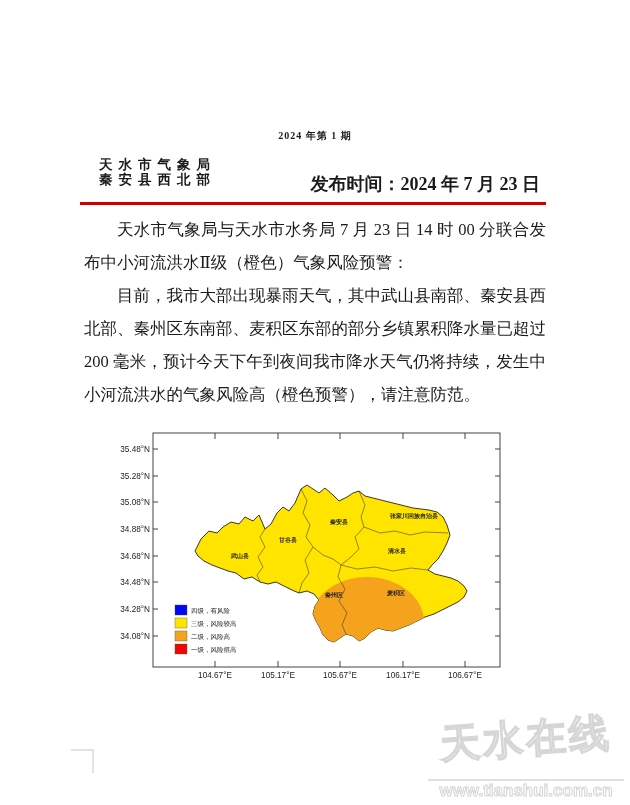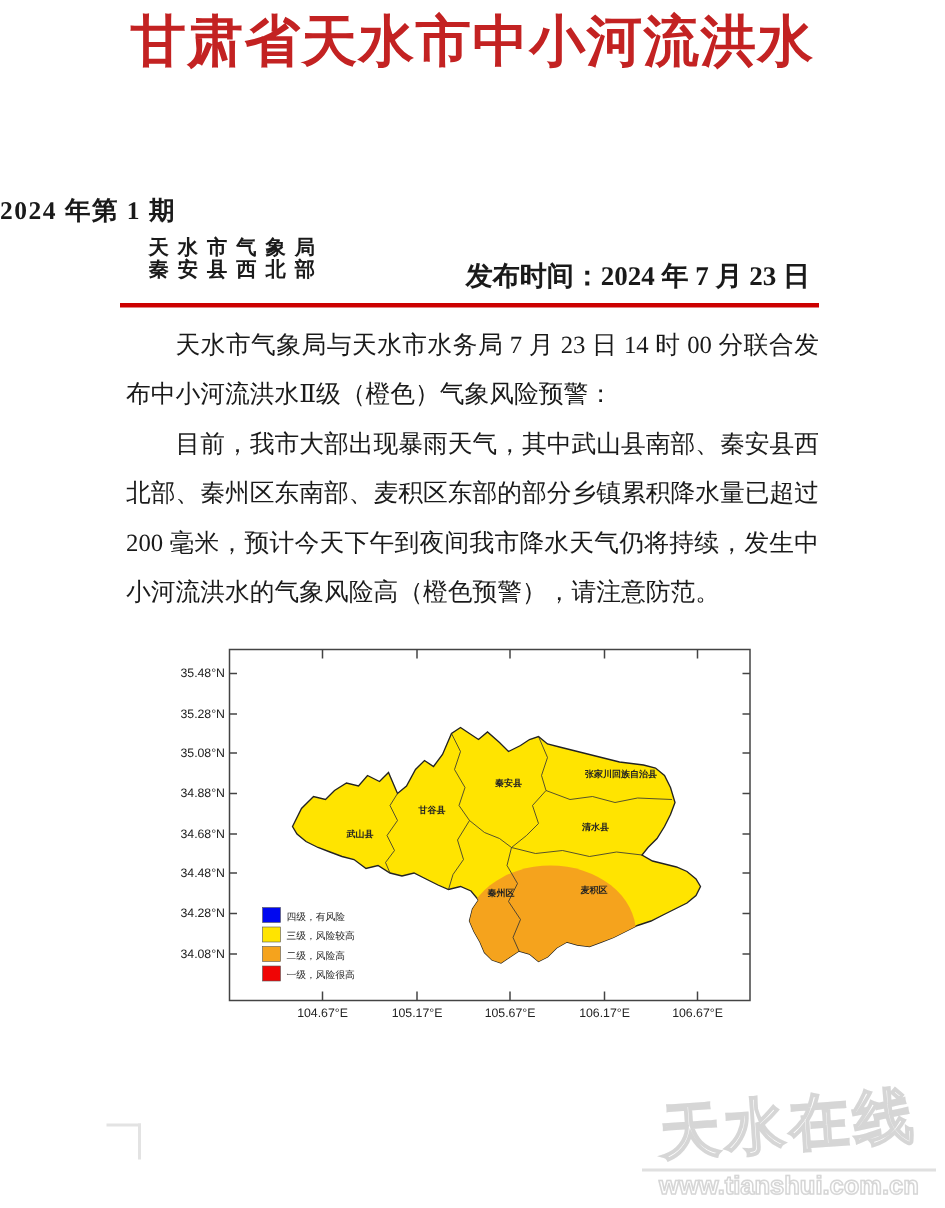--- a/index.html
+++ b/index.html
@@ -5,22 +5,22 @@
   html,body{margin:0;padding:0;}
   body{
     width:630px;height:805px;position:relative;background:#ffffff;
     font-family:"Liberation Serif","DejaVu Serif",serif;color:#1a1a1a;overflow:hidden;
   }
   .doc-title{
     position:absolute;top:5px;left:0;width:630px;text-align:center;
     color:#c32222;font-weight:bold;font-size:37px;line-height:1.3;letter-spacing:1px;
   }
   .issue-number{
-    position:absolute;top:129px;left:0;width:630px;text-align:left;
-    font-size:17px;font-weight:bold;letter-spacing:1px;
+    position:absolute;top:129px;left:0;width:630px;text-align:center;
+    font-size:10px;font-weight:bold;letter-spacing:1px;
   }
   .agencies{
     position:absolute;left:99px;top:157px;font-size:13.5px;font-weight:bold;
     letter-spacing:6px;line-height:15px;
   }
   .publish-date{
     position:absolute;right:90px;top:172px;font-size:18px;font-weight:bold;
   }
   .red-rule{
     position:absolute;left:80px;top:202px;width:466px;height:3px;background:#cc0000;
@@ -39,29 +39,28 @@
   }
   .watermark{
     position:absolute;right:6px;bottom:4px;width:196px;text-align:center;color:#ffffff;
     font-family:"Liberation Sans","DejaVu Sans",sans-serif;pointer-events:none;
   }
   .wm-name{
     font-size:40px;font-weight:bold;letter-spacing:3px;transform:rotate(-4deg);
     -webkit-text-stroke:1.3px #d6d6d6;text-shadow:0 0 1px #dcdcdc;line-height:1.1;
   }
   .wm-url{
-    margin-top:7px;font-size:17px;font-weight:bold;border-top:2px solid #e0e0e0;
+    margin-top:19px;font-size:17px;font-weight:bold;border-top:2px solid #e0e0e0;
     -webkit-text-stroke:1px #d6d6d6;text-shadow:0 0 1px #dcdcdc;line-height:1.2;
   }
 </style>
 </head>
 <body>
 
 <div class="doc-title">
-  <div>甘肃省天水市中小河流洪水</div>
 </div>
 
 <div class="issue-number">2024 年第 1 期</div>
 
 <div class="agencies">
   <div>天水市气象局</div>
   <div>秦安县西北部</div>
 </div>
 
 <div class="publish-date">发布时间：2024 年 7 月 23 日</div>

